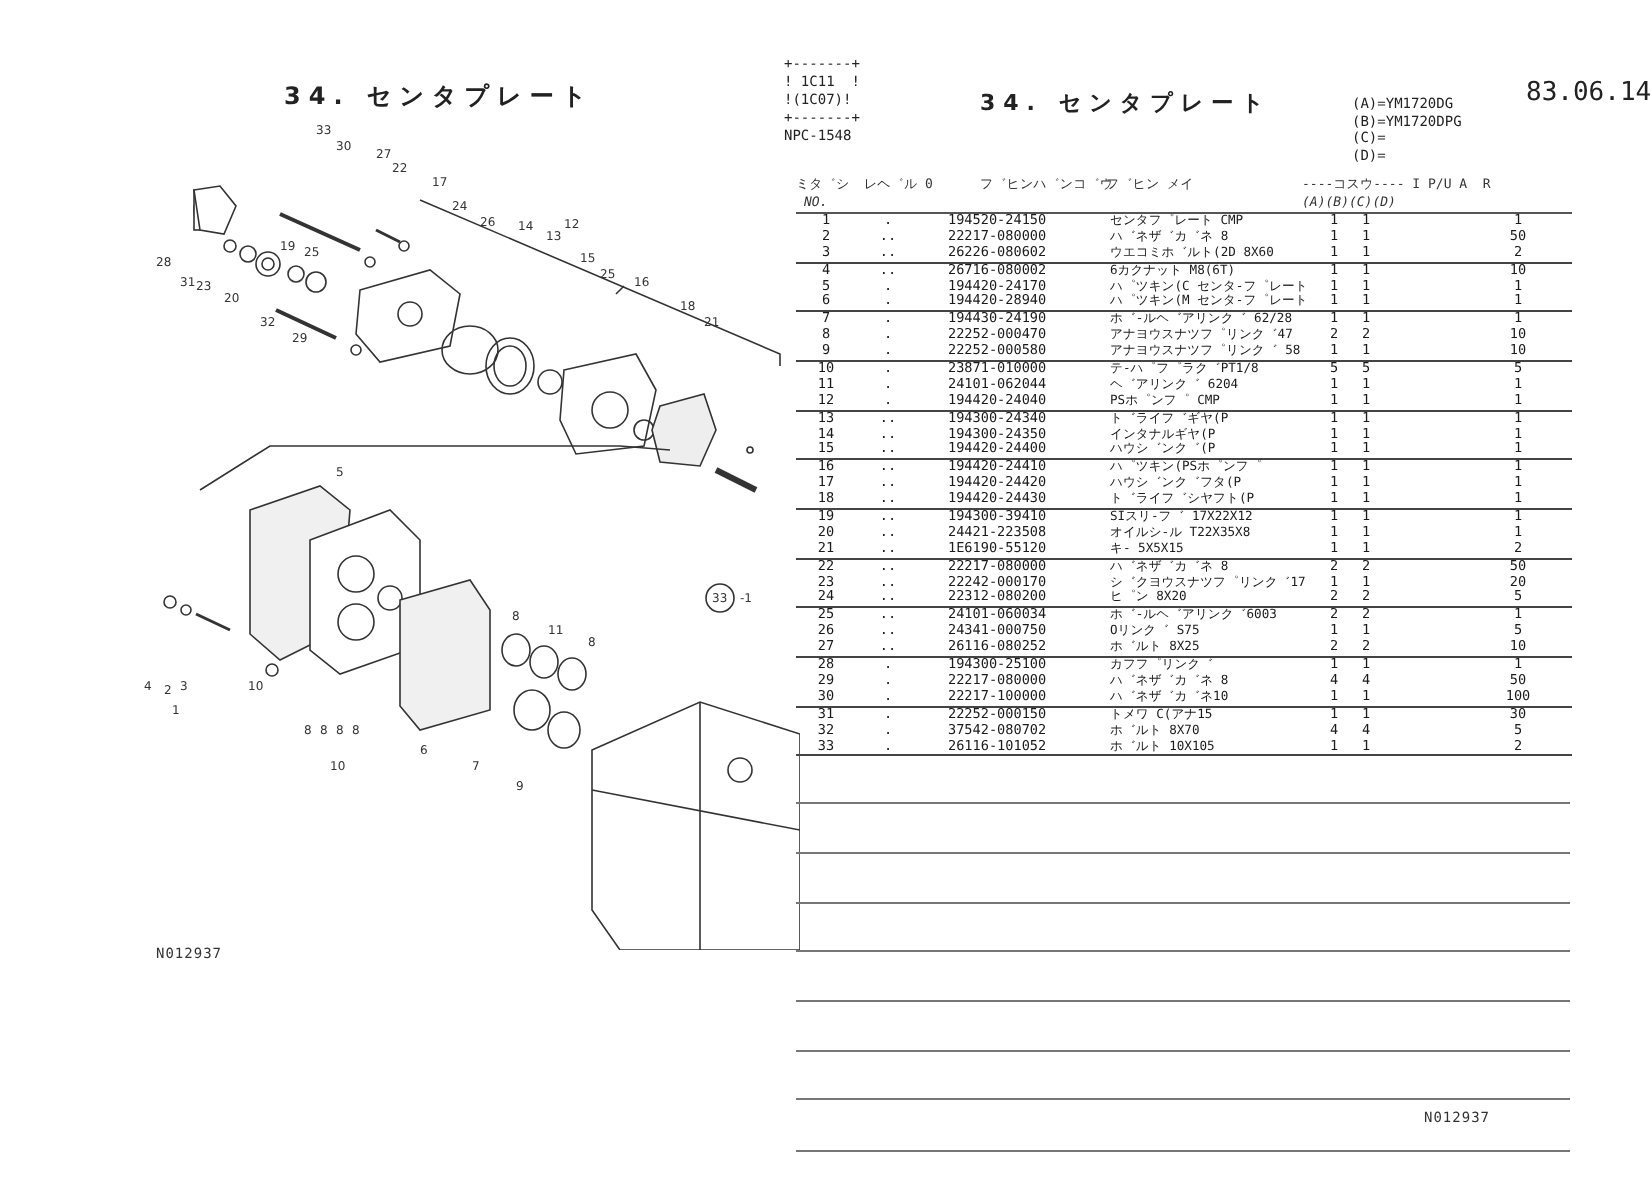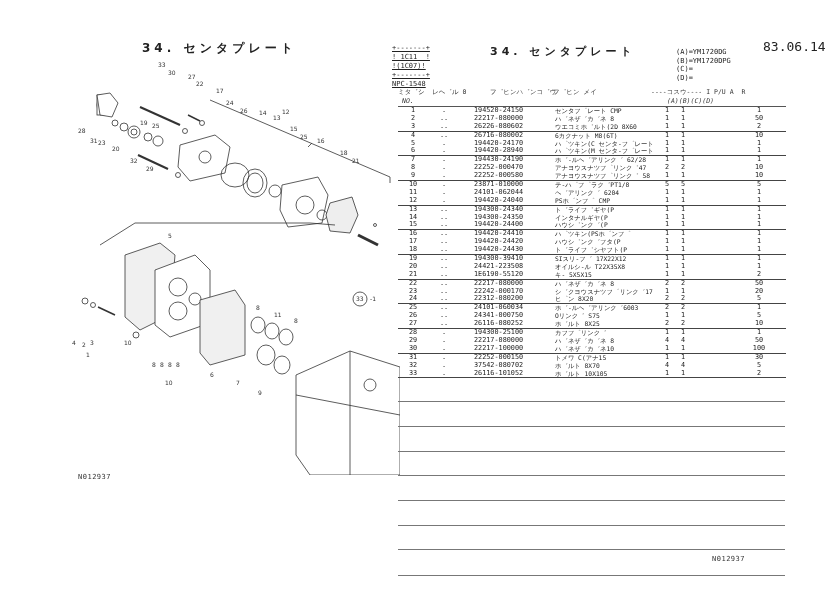--- a/index.html
+++ b/index.html
@@ -1,20 +1,20 @@
 <!DOCTYPE html>
 <html><head>
 <meta charset="utf-8">
 <style>
   html,body{margin:0;padding:0;background:#ffffff;}
   body{width:826px;height:590px;position:relative;overflow:hidden;font-family:"DejaVu Sans Mono","Liberation Mono",monospace;color:#1a1a1a;}
   .diagram-title{position:absolute;left:142px;top:40px;font-family:"DejaVu Sans","Liberation Sans",sans-serif;font-size:12px;letter-spacing:4px;font-weight:bold;color:#222;}
   .diagram{position:absolute;left:60px;top:55px;width:340px;height:420px;}
   .ref-left{position:absolute;left:78px;top:473px;font-size:7px;color:#333;letter-spacing:0.5px;}
-  .hdr-box{position:absolute;left:392px;top:44px;font-size:7px;line-height:9px;color:#222;white-space:pre;text-decoration:underline;}
+  .hdr-box{position:absolute;left:392px;top:28px;font-size:7px;line-height:9px;color:#222;white-space:pre;}
   .sheet-title{position:absolute;left:490px;top:44px;font-family:"DejaVu Sans","Liberation Sans",sans-serif;font-size:11px;letter-spacing:4px;font-weight:bold;color:#222;}
   .date{position:absolute;left:763px;top:39px;font-size:13px;color:#222;}
   .models{position:absolute;left:676px;top:48px;font-size:7px;line-height:8.5px;color:#222;}
   .col-hdr{position:absolute;top:88px;font-size:6.5px;color:#333;white-space:pre;}
   .col-hdr2{position:absolute;top:97px;font-size:6.5px;color:#333;white-space:pre;font-style:italic;}
   .hdr-rule{position:absolute;left:398px;top:106px;width:388px;height:1px;background:#555;}
   .rows{position:absolute;left:398px;top:107px;width:388px;}
   .row{position:relative;height:7.9px;font-size:6.8px;line-height:7.9px;white-space:nowrap;}
   .row.grp{border-bottom:1px solid #444;}
   .c{position:absolute;top:0;}
@@ -154,21 +154,21 @@
   <div>(C)=</div>
   <div>(D)=</div>
 </div>
 
 <div class="col-hdr" style="left:398px">ミタ゛シ</div>
 <div class="col-hdr2" style="left:402px">NO.</div>
 <div class="col-hdr" style="left:432px">レヘ゛ル 0</div>
 <div class="col-hdr" style="left:490px">フ゛ヒンハ゛ンコ゛ウ</div>
 <div class="col-hdr" style="left:553px">フ゛ヒン メイ</div>
 <div class="col-hdr" style="left:651px">----コスウ---- I P/U A  R</div>
-<div class="col-hdr2" style="left:667px">(A)(B)(C)(D)</div>
+<div class="col-hdr2" style="left:651px">(A)(B)(C)(D)</div>
 <div class="hdr-rule"></div>
 
 <div class="rows" id="rows">
     <div class="row">
       <span class="c c-no">1</span>
       <span class="c c-lvl">.</span>
       <span class="c c-pn">194520-24150</span>
       <span class="c c-name">センタフ゜レート CMP</span>
       <span class="c c-a">1</span>
       <span class="c c-b">1</span>

